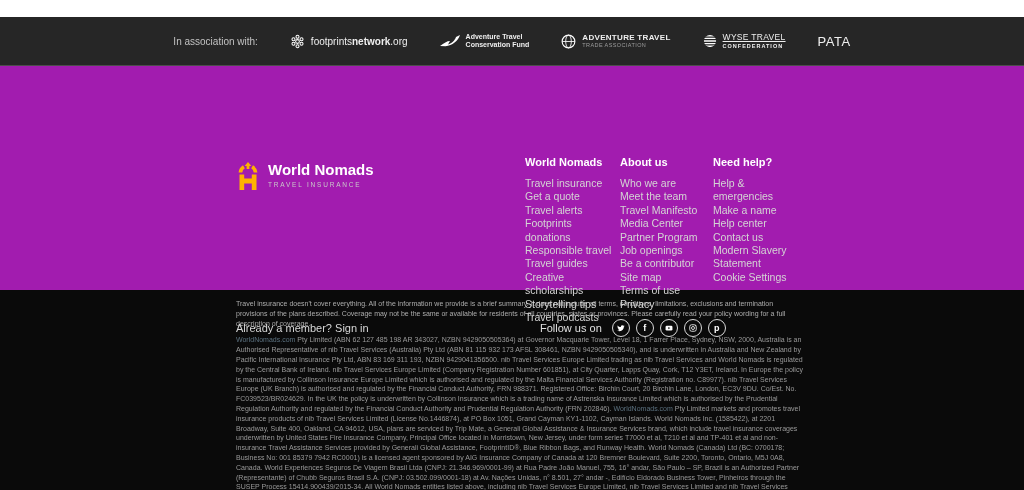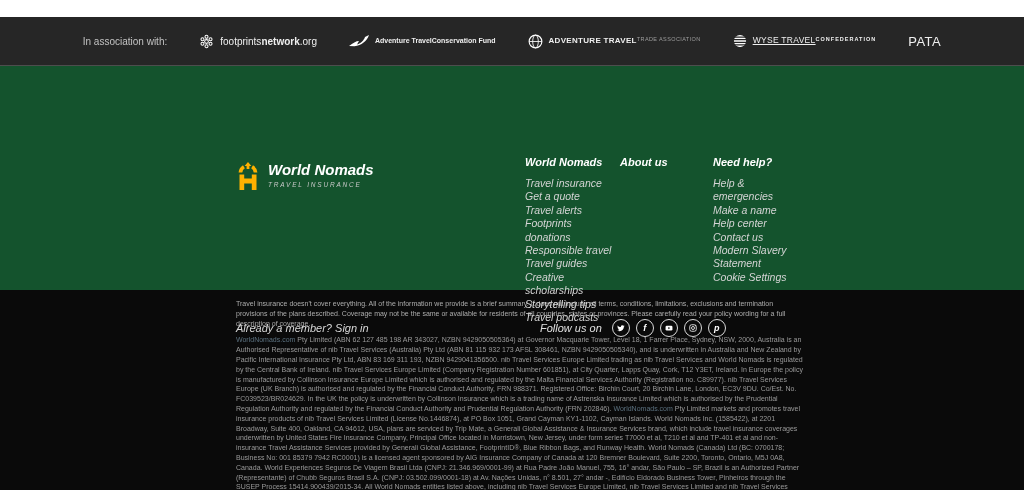--- a/index.html
+++ b/index.html
@@ -9,31 +9,31 @@
     -webkit-font-smoothing:antialiased;
   }
   .top-strip{height:17px;background:#ffffff;}
   
   .assoc-bar{
     height:48px;background:#262626;border-bottom:1px solid #4d4d4d;
     display:flex;align-items:center;justify-content:center;gap:32px;
   }
   .assoc-label{font-size:10px;color:#c2c2c2;}
   .partner{display:flex;align-items:center;gap:6px;color:#efefef;cursor:pointer;}
-  .p-lines{display:flex;flex-direction:row;line-height:1.15;}
+  .p-lines{display:flex;flex-direction:column;line-height:1.15;}
   .fp-text{font-size:10px;color:#efefef;}
   .fp-text b{font-weight:bold;}
   .atcf-line{font-size:7px;font-weight:bold;}
   .atta-line1{font-size:8px;font-weight:bold;letter-spacing:.3px;}
   .atta-line2{font-size:5.5px;color:#9d9d9d;letter-spacing:.4px;}
   .wyse-line1{font-size:8.5px;letter-spacing:.3px;text-decoration:underline;}
   .wyse-line2{font-size:5.5px;font-weight:bold;letter-spacing:1px;}
   .pata-text{font-size:13px;font-weight:normal;letter-spacing:.5px;}
   
-  .footer-main{position:relative;height:224px;background:#14532d;font-style:italic;}
+  .footer-main{position:relative;height:224px;background:#a21caf;}
   .wn-logo{position:absolute;left:236px;top:96px;display:flex;gap:8px;align-items:flex-start;cursor:pointer;}
   .wn-name{font-size:15px;font-weight:bold;color:#ffffff;line-height:1;}
   .wn-tagline{font-size:6.5px;color:#c9c9c9;letter-spacing:1.8px;margin-top:4px;}
   .col{position:absolute;top:90px;}
   .col-1{left:525px;width:95px;}
   .col-2{left:620px;width:90px;}
   .col-3{left:713px;width:84px;}
   .col-h{font-size:11px;font-weight:bold;color:#ffffff;margin-bottom:8px;line-height:13px;}
   .col-item{font-size:10.5px;color:#d4d4d4;line-height:13.4px;cursor:pointer;}
   .member-row{position:absolute;left:236px;top:256px;font-size:11px;color:#d8d8d8;}
@@ -148,20 +148,32 @@
         <div class="col-item">Responsible travel</div>
         <div class="col-item">Travel guides</div>
         <div class="col-item">Creative scholarships</div>
         <div class="col-item">Storytelling tips</div>
         <div class="col-item">Travel podcasts</div>
       </div>
   </div>
 
   <div class="col col-2">
     <div class="col-h">About us</div>
+    <div>
+        <div class="col-item">Who we are</div>
+        <div class="col-item">Meet the team</div>
+        <div class="col-item">Travel Manifesto</div>
+        <div class="col-item">Media Center</div>
+        <div class="col-item">Partner Program</div>
+        <div class="col-item">Job openings</div>
+        <div class="col-item">Be a contributor</div>
+        <div class="col-item">Site map</div>
+        <div class="col-item">Terms of use</div>
+        <div class="col-item">Privacy</div>
+      </div>
   </div>
 
   <div class="col col-3">
     <div class="col-h">Need help?</div>
     <div>
         <div class="col-item">Help &amp; emergencies</div>
         <div class="col-item">Make a name</div>
         <div class="col-item">Help center</div>
         <div class="col-item">Contact us</div>
         <div class="col-item">Modern Slavery Statement</div>

